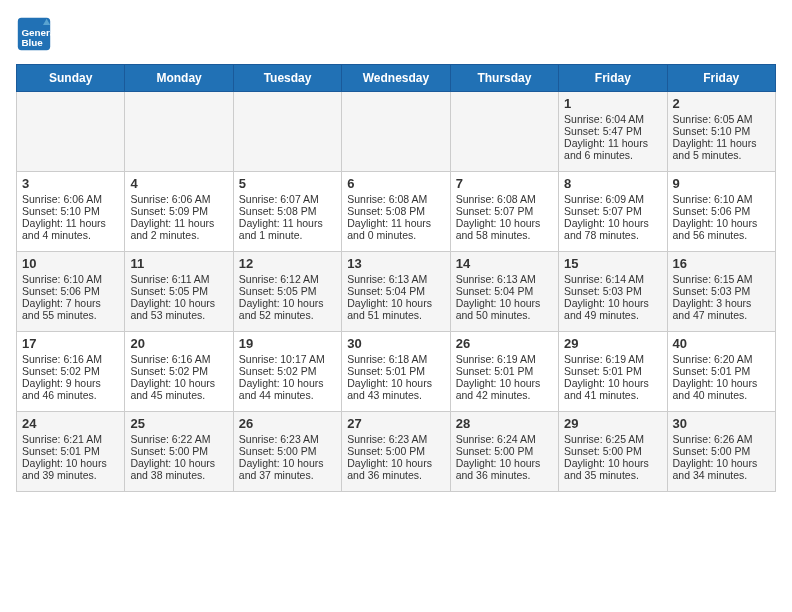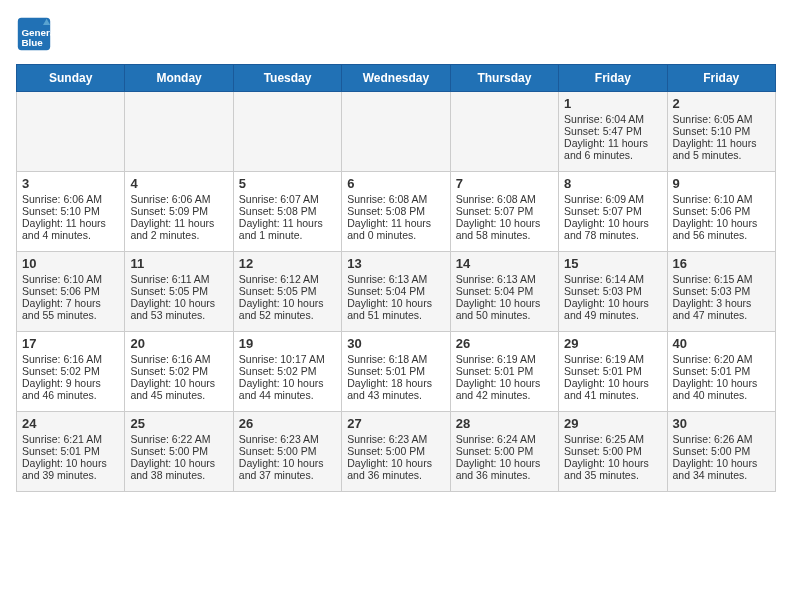--- a/index.html
+++ b/index.html
@@ -230,21 +230,21 @@
         <td>
           <span class="day-num">19</span>
           <div>Sunrise: 10:17 AM</div>
           <div>Sunset: 5:02 PM</div>
           <div>Daylight: 10 hours and 44 minutes.</div>
         </td>
         <td>
           <span class="day-num">30</span>
           <div>Sunrise: 6:18 AM</div>
           <div>Sunset: 5:01 PM</div>
-          <div>Daylight: 18 hours and 43 minutes.</div>
+          <div>Daylight: 10 hours and 43 minutes.</div>
         </td>
         <td>
           <span class="day-num">26</span>
           <div>Sunrise: 6:19 AM</div>
           <div>Sunset: 5:01 PM</div>
           <div>Daylight: 10 hours and 42 minutes.</div>
         </td>
         <td>
           <span class="day-num">29</span>
           <div>Sunrise: 6:19 AM</div>

